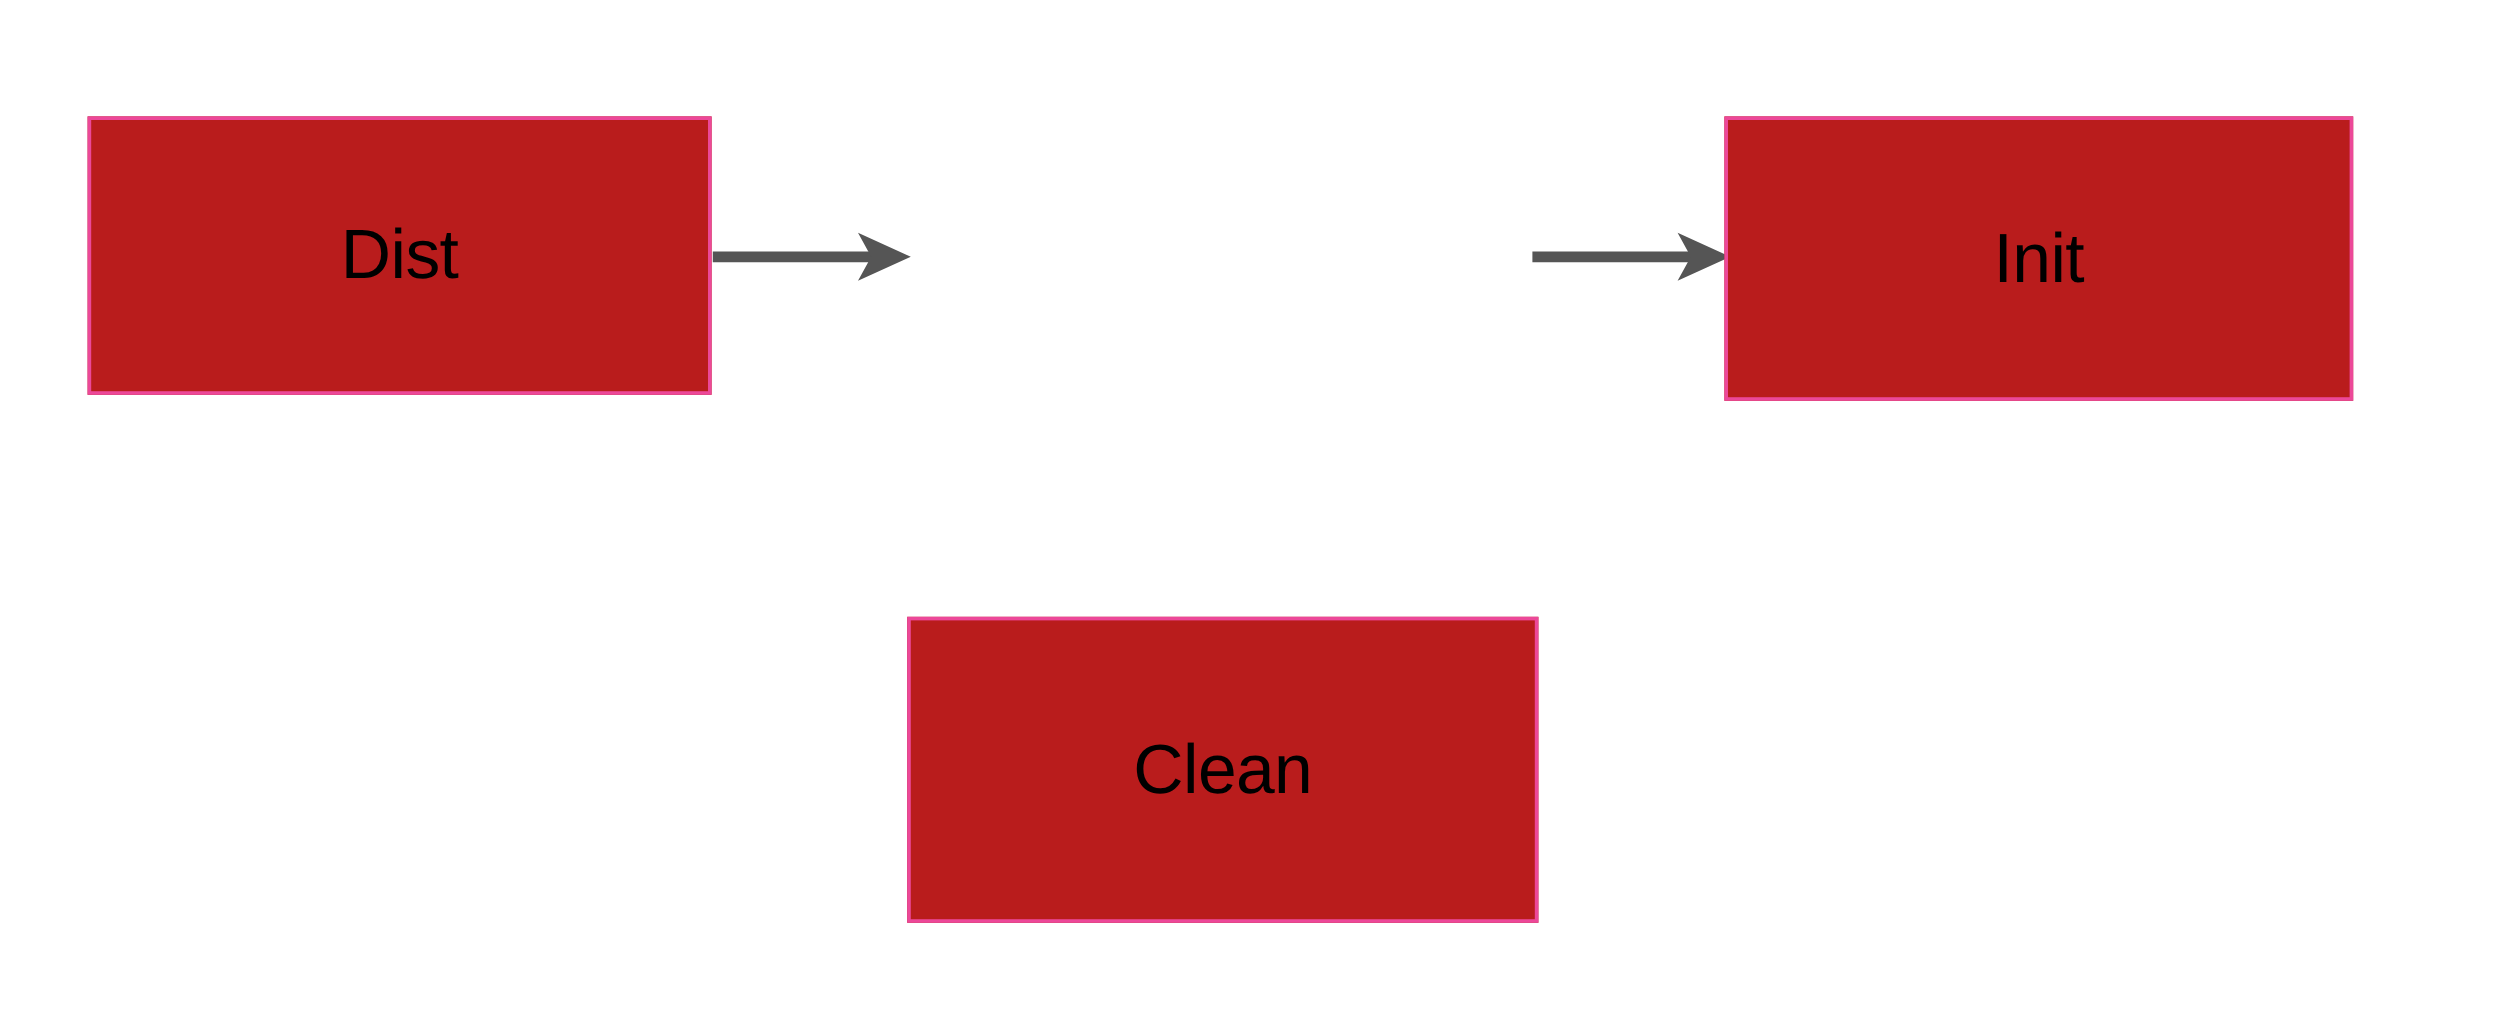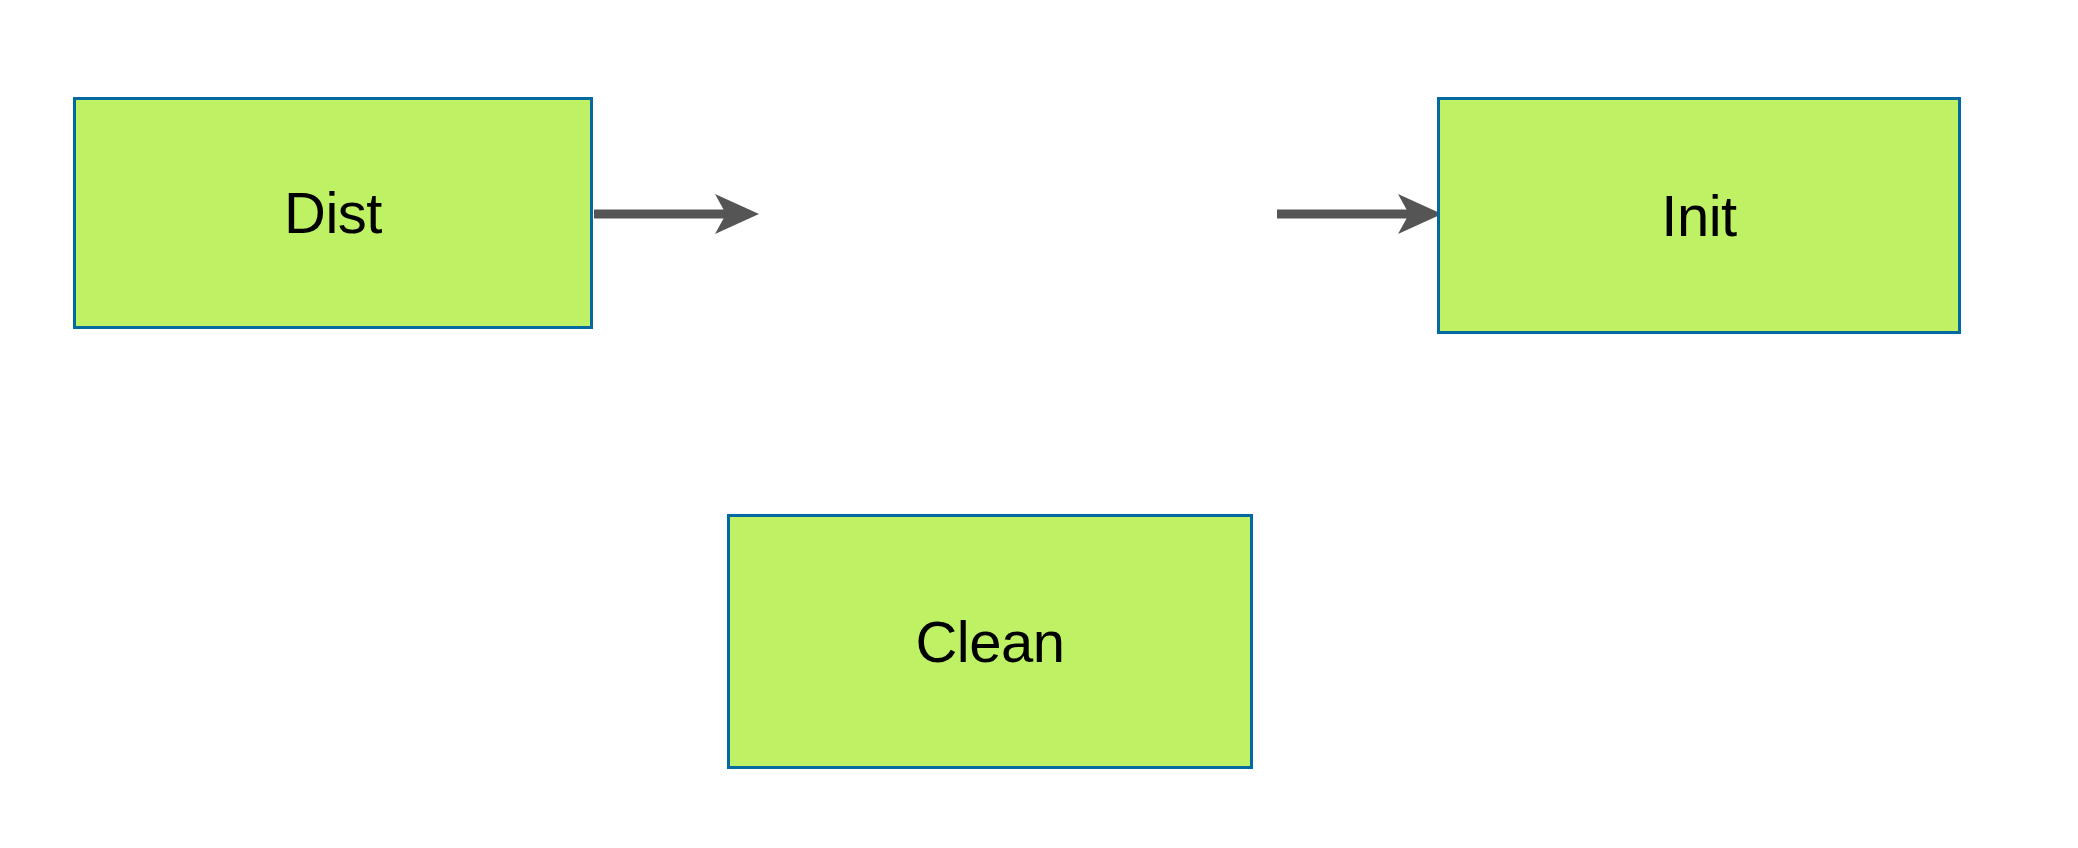--- a/index.html
+++ b/index.html
@@ -19,41 +19,41 @@
     background: #ffffff;
     font-family: "Liberation Sans", "DejaVu Sans", sans-serif;
   }
 
   
   .node {
     position: absolute;
     display: flex;
     align-items: center;
     justify-content: center;
-    background: #bef264;
-    border: 3px solid #0369a1;
+    background: #b91c1c;
+    border: 3px solid #ec4899;
     border-radius: 0;
   }
 
   .node-label {
     font-family: "Liberation Sans", "DejaVu Sans", sans-serif;
     font-size: 58px;
     font-weight: 400;
     line-height: 1;
     color: #000000;
     letter-spacing: -0.5px;
     white-space: nowrap;
     user-select: none;
   }
 
   
   #node-dist    { left: 73px;   top: 97px;  width: 520px; height: 232px; }
   #node-compile { left: 755px;  top: 97px;  width: 523px; height: 233px; }
   #node-init    { left: 1437px; top: 97px;  width: 524px; height: 237px; }
-  #node-clean   { left: 727px;  top: 514px; width: 526px; height: 255px; }
+  #node-clean   { left: 756px;  top: 514px; width: 526px; height: 255px; }
 
   
   .connector {
     position: absolute;
     overflow: visible;
     pointer-events: none;
   }
   #edge-dist-compile { left: 590px;  top: 188px; width: 172px; height: 52px; }
   #edge-compile-init { left: 1273px; top: 188px; width: 172px; height: 52px; }
 </style>

